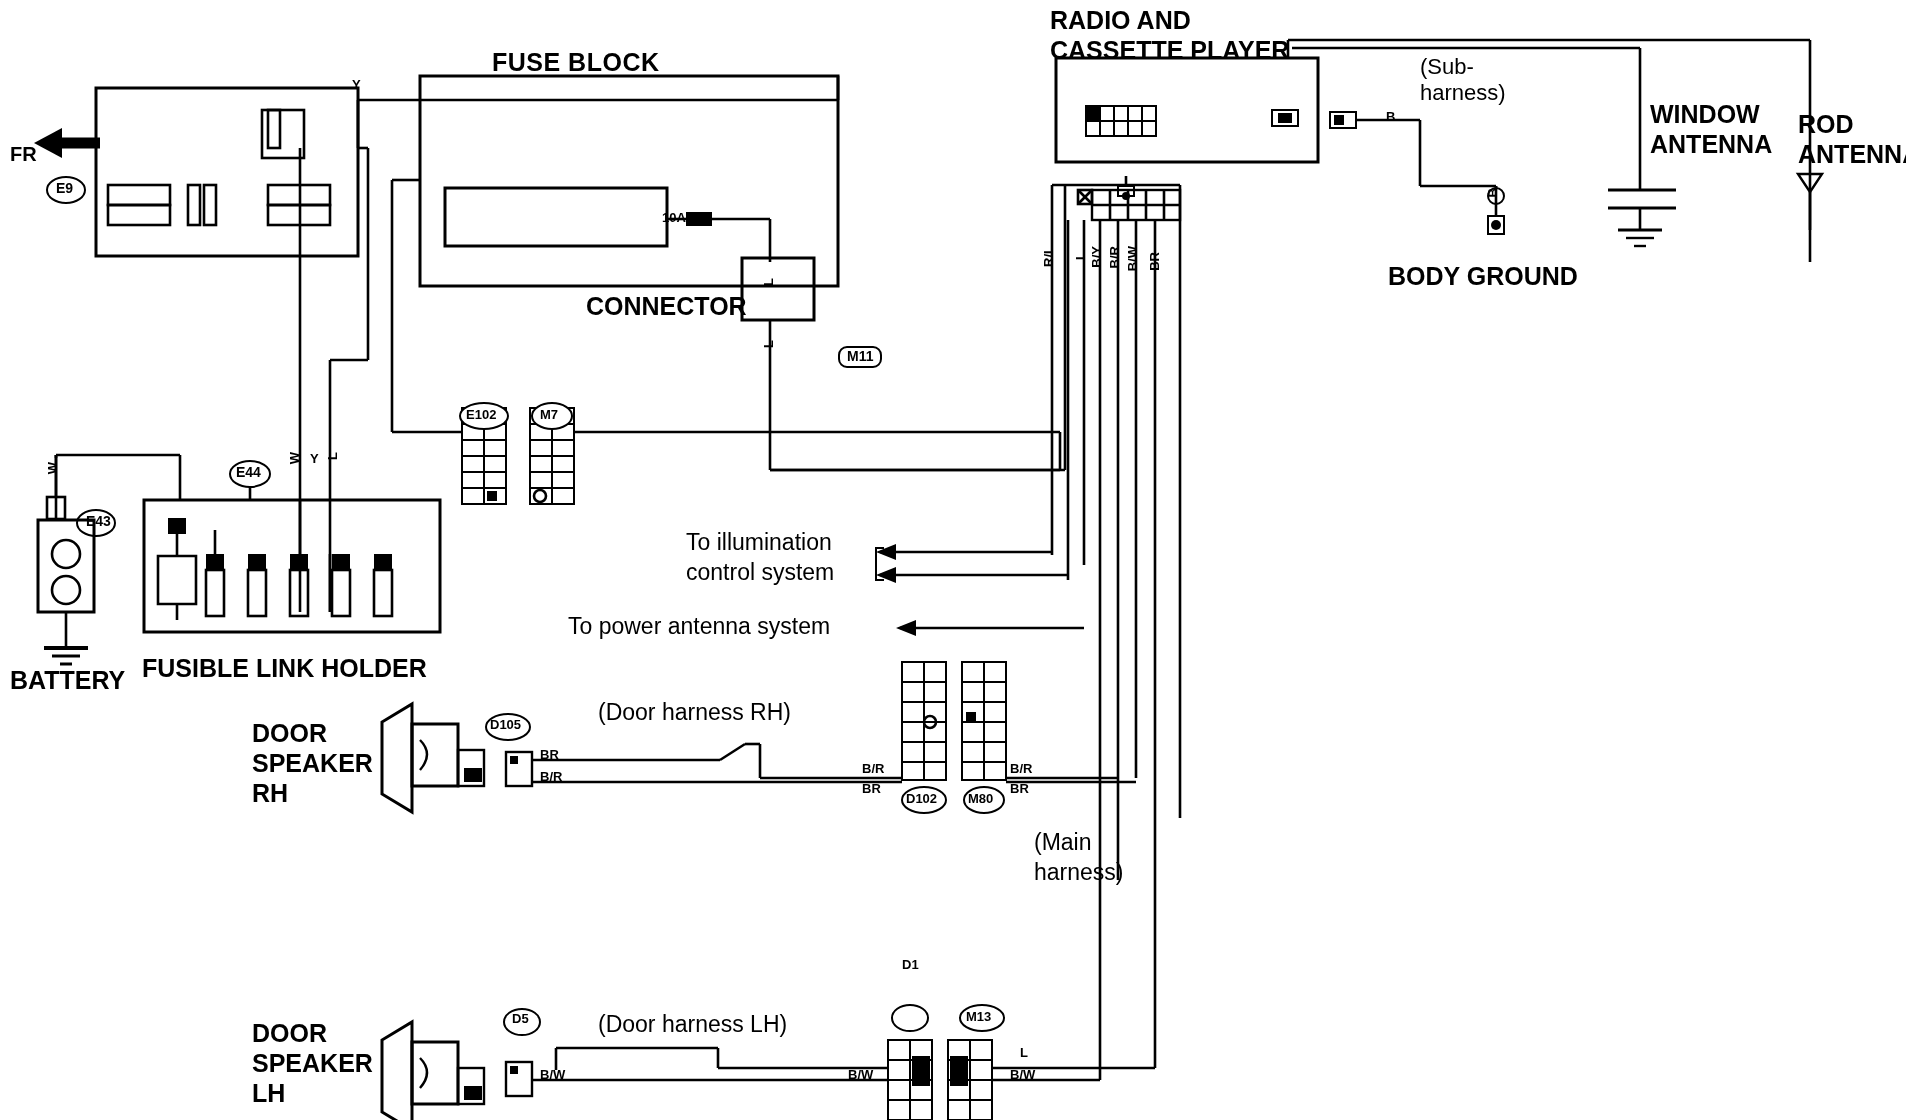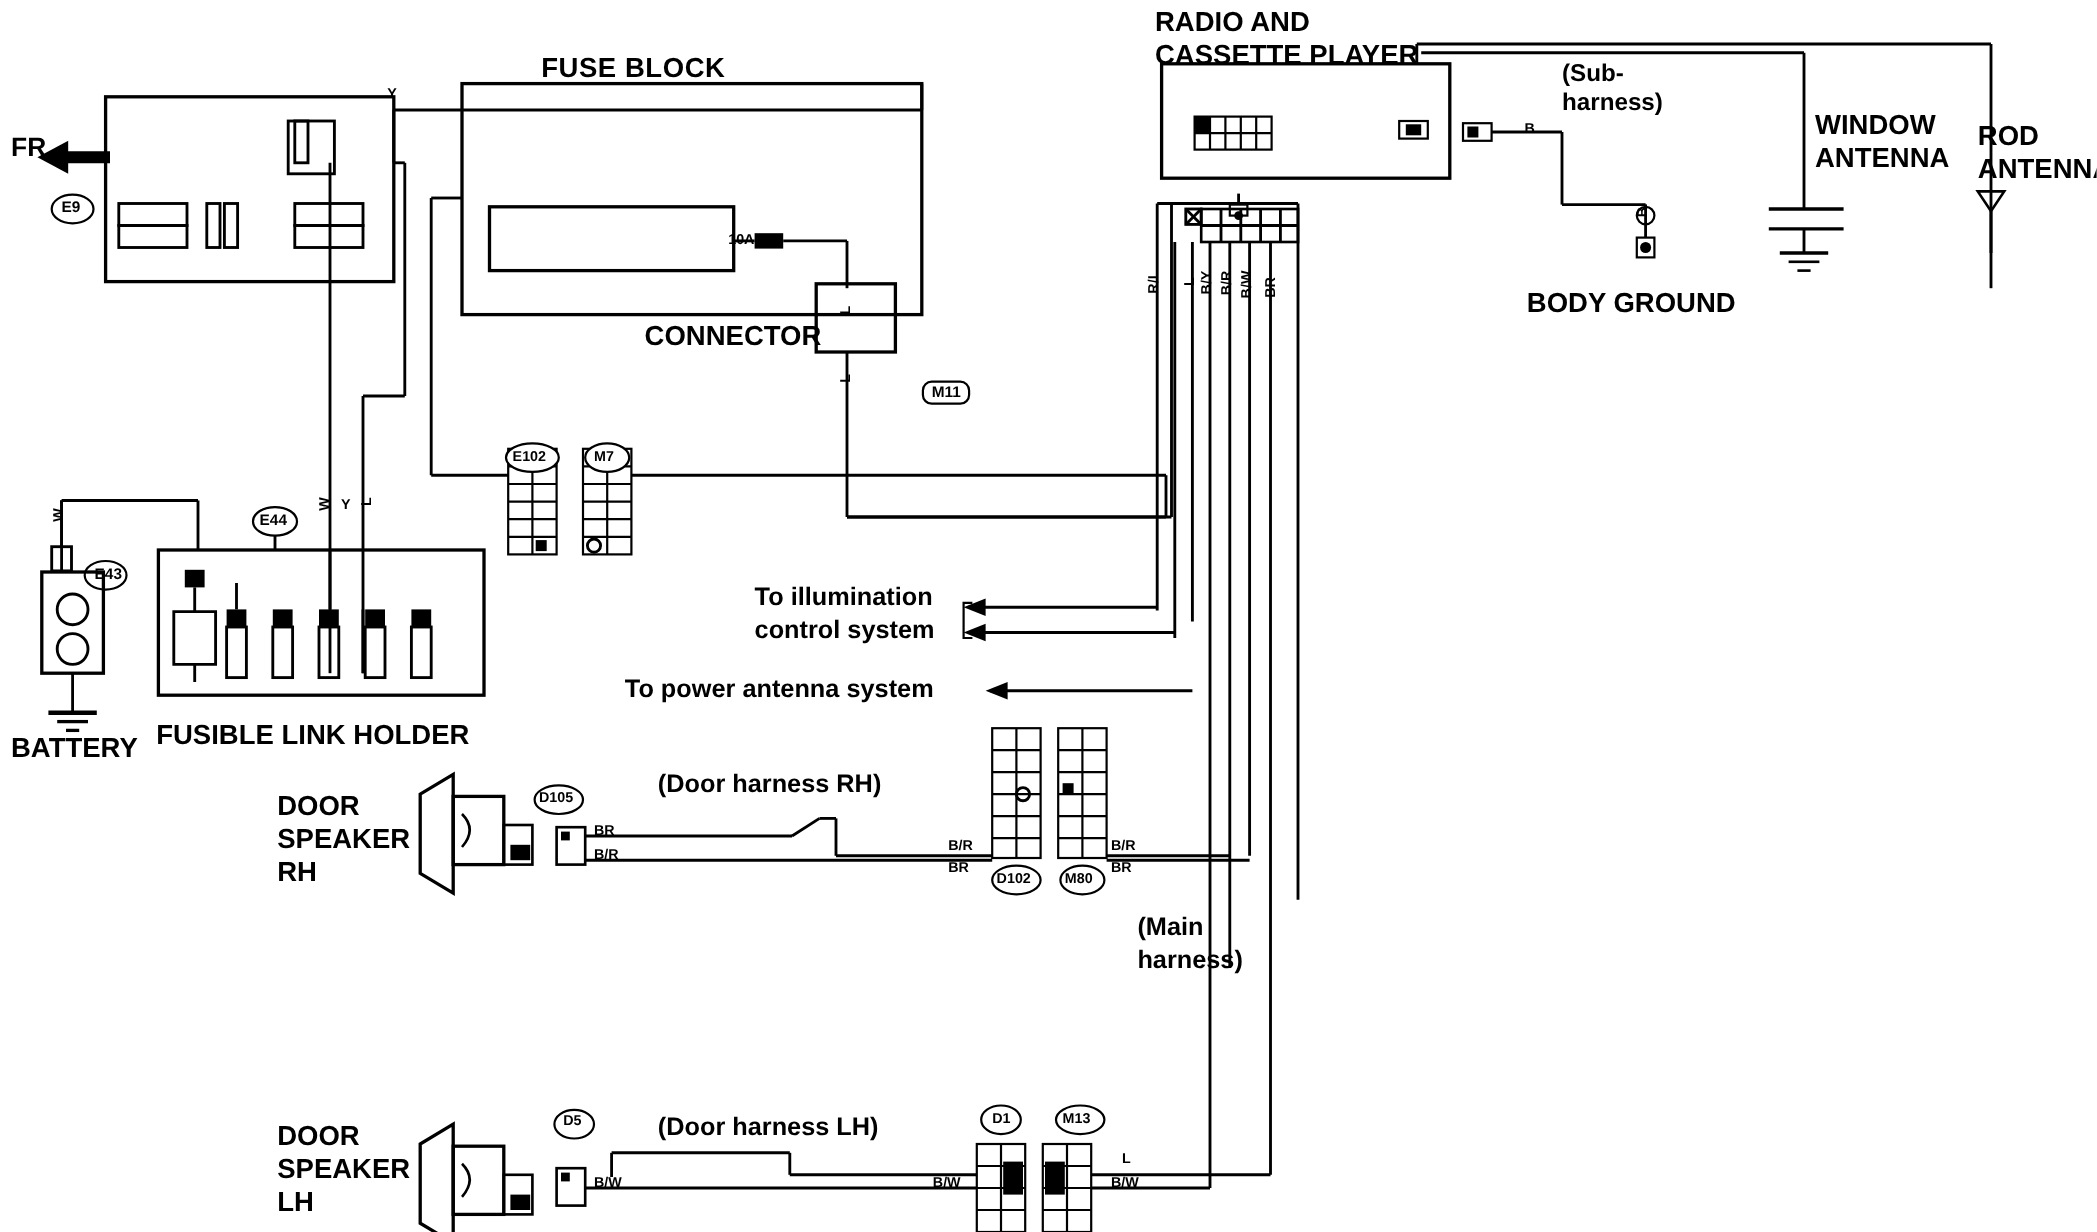--- a/index.html
+++ b/index.html
@@ -1,21 +1,21 @@
 <!DOCTYPE html>
 <html><head>
 <meta charset="utf-8">
 <style>
   html,body{margin:0;padding:0;background:#ffffff;}
   body{width:1906px;height:1120px;position:relative;overflow:hidden;
        font-family:"Liberation Sans", sans-serif;color:#000;}
   #sheet{position:absolute;left:0;top:0;width:1906px;height:1120px;}
   .lbl{position:absolute;font-family:"Liberation Sans",sans-serif;color:#000;
        font-weight:bold;line-height:1.12;white-space:pre;}
-  .lbl.reg{font-weight:bold;}
+  .lbl.reg{font-weight:normal;}
   .tiny{font-family:"Liberation Sans",sans-serif;font-weight:bold;}
   .vert{writing-mode:vertical-rl;transform:rotate(180deg);}
   svg{position:absolute;left:0;top:0;}
 </style>
 </head>
 <body>
 
 <div id="sheet">
 
 <svg width="1906" height="1120" viewBox="0 0 1906 1120">
@@ -289,21 +289,21 @@
     <line x1="556" y1="1048" x2="718" y2="1048"></line>
     <line x1="718" y1="1048" x2="718" y2="1068"></line>
     <line x1="532" y1="1080" x2="888" y2="1080"></line>
     <line x1="718" y1="1068" x2="888" y2="1068"></line>
     <line x1="992" y1="1068" x2="1155" y2="1068"></line>
     <line x1="992" y1="1080" x2="1100" y2="1080"></line>
     <line x1="1100" y1="1080" x2="1100" y2="790"></line>
   </g>
 </svg>
 
-<div class="lbl" style="left:10px;top:122px;font-size:24px;">FR</div>
+<div class="lbl" style="left:10px;top:143px;font-size:20px;">FR</div>
 <div class="lbl" style="left:56px;top:181px;font-size:14px;">E9</div>
 
 <div class="lbl" style="left:492px;top:48px;font-size:25px;letter-spacing:.5px;">FUSE BLOCK</div>
 <div class="lbl tiny" style="left:662px;top:211px;font-size:13px;color:#000;">10A</div>
 <div class="lbl" style="left:586px;top:292px;font-size:25px;">CONNECTOR</div>
 <div class="lbl tiny vert" style="left:762px;top:278px;font-size:13px;">L</div>
 <div class="lbl tiny vert" style="left:762px;top:340px;font-size:13px;">L</div>
 <div class="lbl" style="left:838px;top:346px;font-size:14px;border:2px solid #000;border-radius:9px;padding:1px 7px;">M11</div>
 
 <div class="lbl tiny" style="left:352px;top:78px;font-size:13px;">Y</div>
@@ -363,20 +363,20 @@
 <div class="lbl tiny" style="left:1010px;top:782px;font-size:13px;">BR</div>
 
 <div class="lbl reg" style="left:1034px;top:828px;font-size:23px;line-height:1.3;">(Main
 harness)</div>
 
 <div class="lbl" style="left:252px;top:1018px;font-size:25px;line-height:1.2;">DOOR
 SPEAKER
 LH</div>
 <div class="lbl reg" style="left:598px;top:1012px;font-size:23px;">(Door harness LH)</div>
 <div class="lbl" style="left:512px;top:1012px;font-size:13px;">D5</div>
-<div class="lbl" style="left:902px;top:1010px;font-size:13px;">D1</div>
+<div class="lbl" style="left:902px;top:958px;font-size:13px;">D1</div>
 <div class="lbl" style="left:966px;top:1010px;font-size:13px;">M13</div>
 <div class="lbl tiny" style="left:540px;top:1068px;font-size:13px;">B/W</div>
 <div class="lbl tiny" style="left:848px;top:1068px;font-size:13px;">B/W</div>
 <div class="lbl tiny" style="left:1010px;top:1068px;font-size:13px;">B/W</div>
 <div class="lbl tiny" style="left:1020px;top:1046px;font-size:13px;">L</div>
 
 </div>
 
 </body></html>

